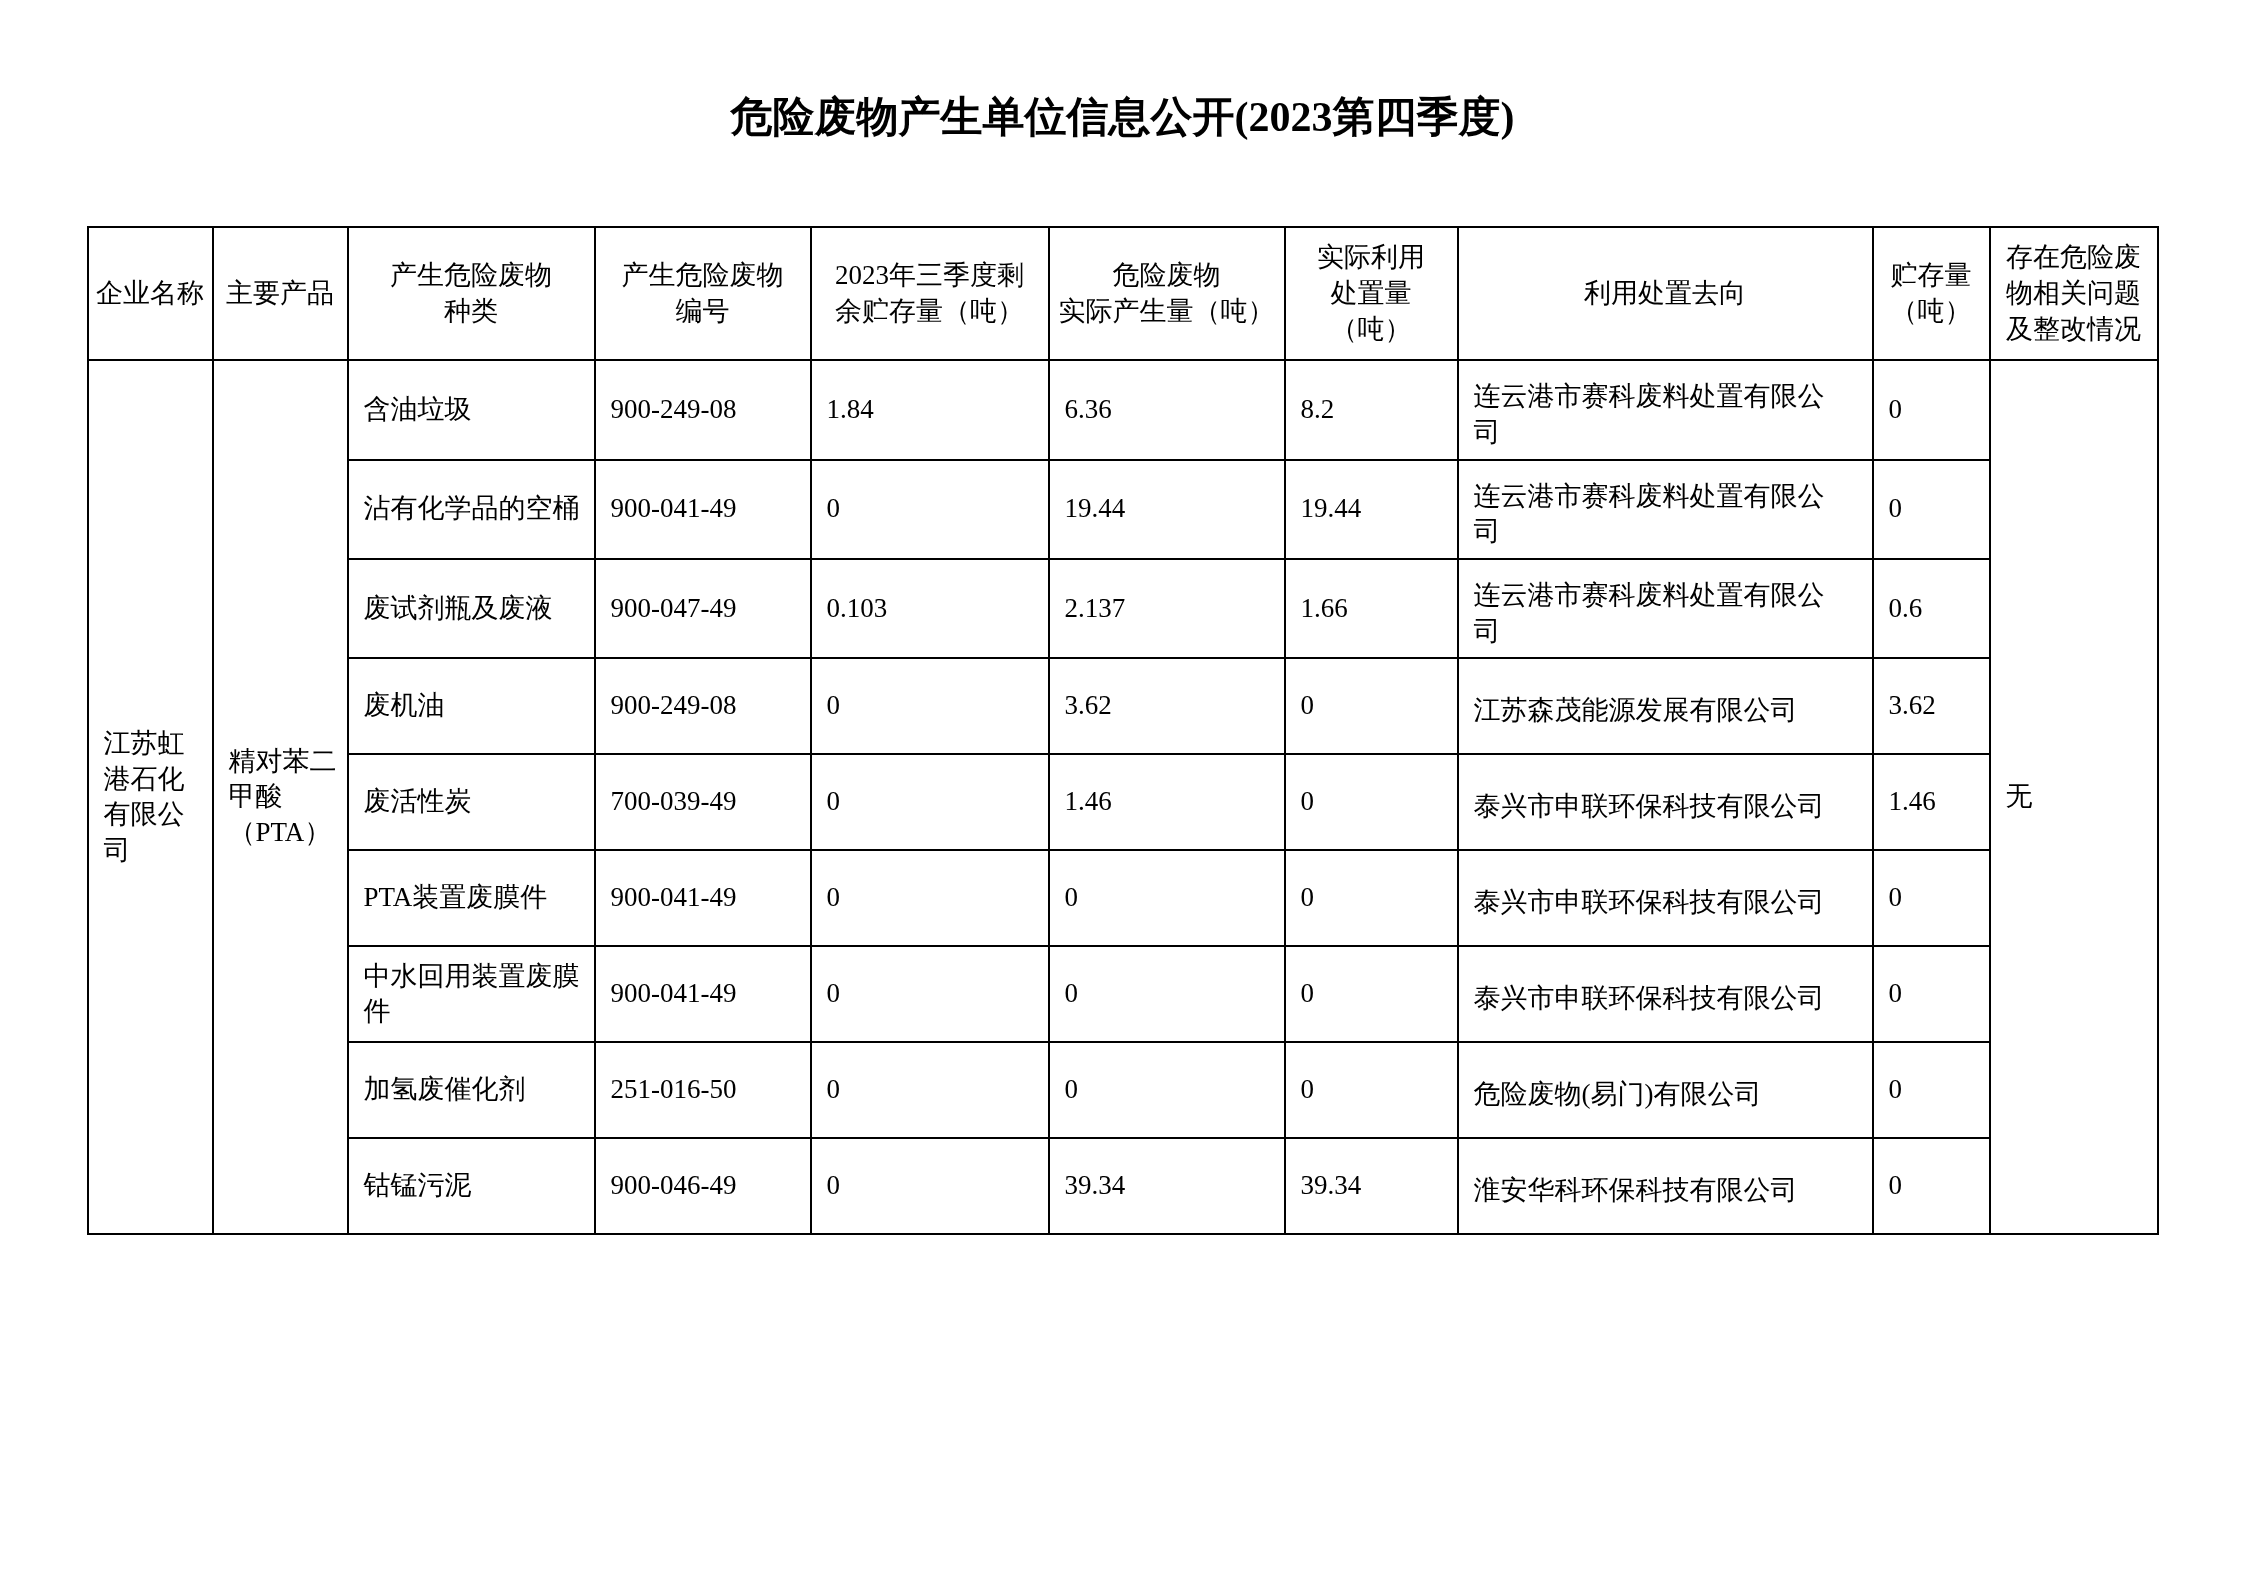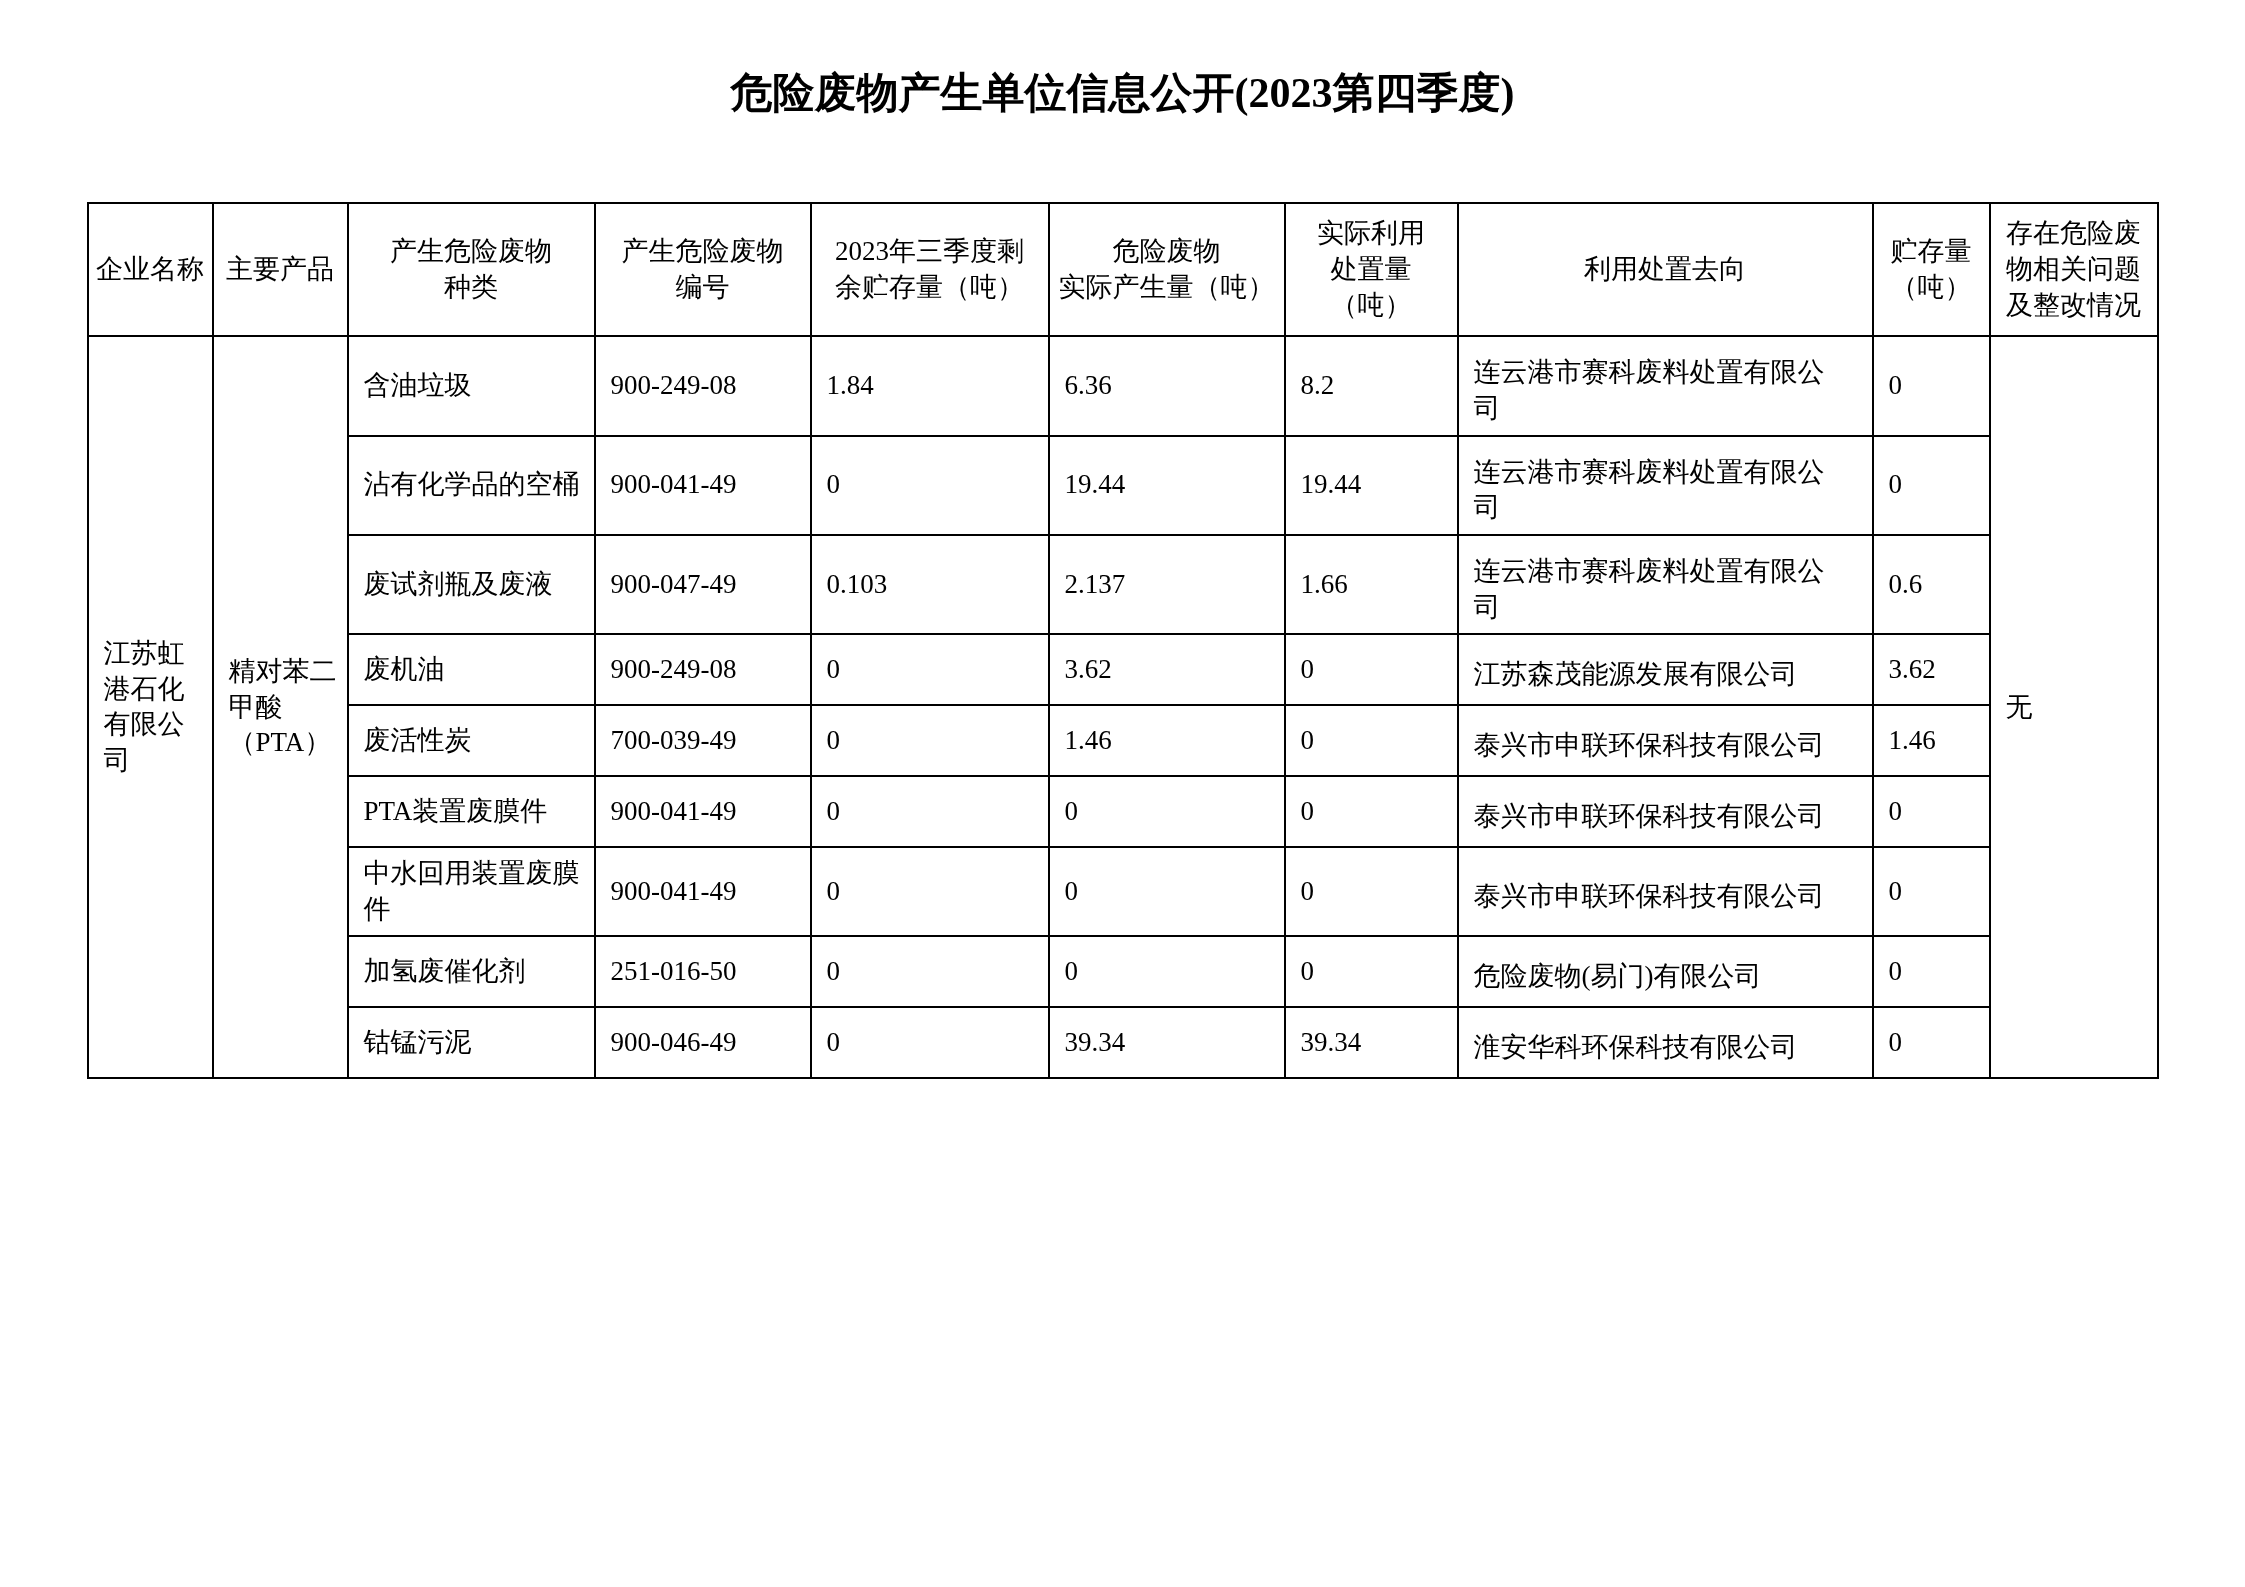--- a/index.html
+++ b/index.html
@@ -8,21 +8,21 @@
     background: #ffffff;
   }
   body {
     width: 2245px;
     height: 1587px;
     overflow: hidden;
     color: #000000;
     font-family: "Liberation Serif", "DejaVu Serif", serif;
   }
   .page-title {
-    margin-top: 68px;
+    margin-top: 92px;
     text-align: center;
     font-size: 42px;
     font-weight: bold;
     line-height: 1.2;
   }
   table.disclosure {
     border-collapse: collapse;
     table-layout: fixed;
     width: 2070px;
     margin: 84px auto 0 auto;
@@ -40,21 +40,21 @@
   table.disclosure th {
     text-align: center;
     white-space: pre-line;
     padding: 6px 6px;
     height: 133px;
   }
   table.disclosure td {
     text-align: left;
     padding: 8px 8px 8px 15px;
   }
-  tr.data-row { height: 71px; }
+  tr.data-row { height: 96px; }
   
   .cw-company  { max-width: 3.2em; }
   .cw-product  { max-width: 4.2em; }
   .cw-type     { max-width: 8.3em; font-family: Liberation Serif, serif; }
   .cw-dest     { max-width: 13.4em; margin-top: 10px; }
 </style>
 </head>
 <body>
 
 <div class="page-title">危险废物产生单位信息公开(2023第四季度)</div>

